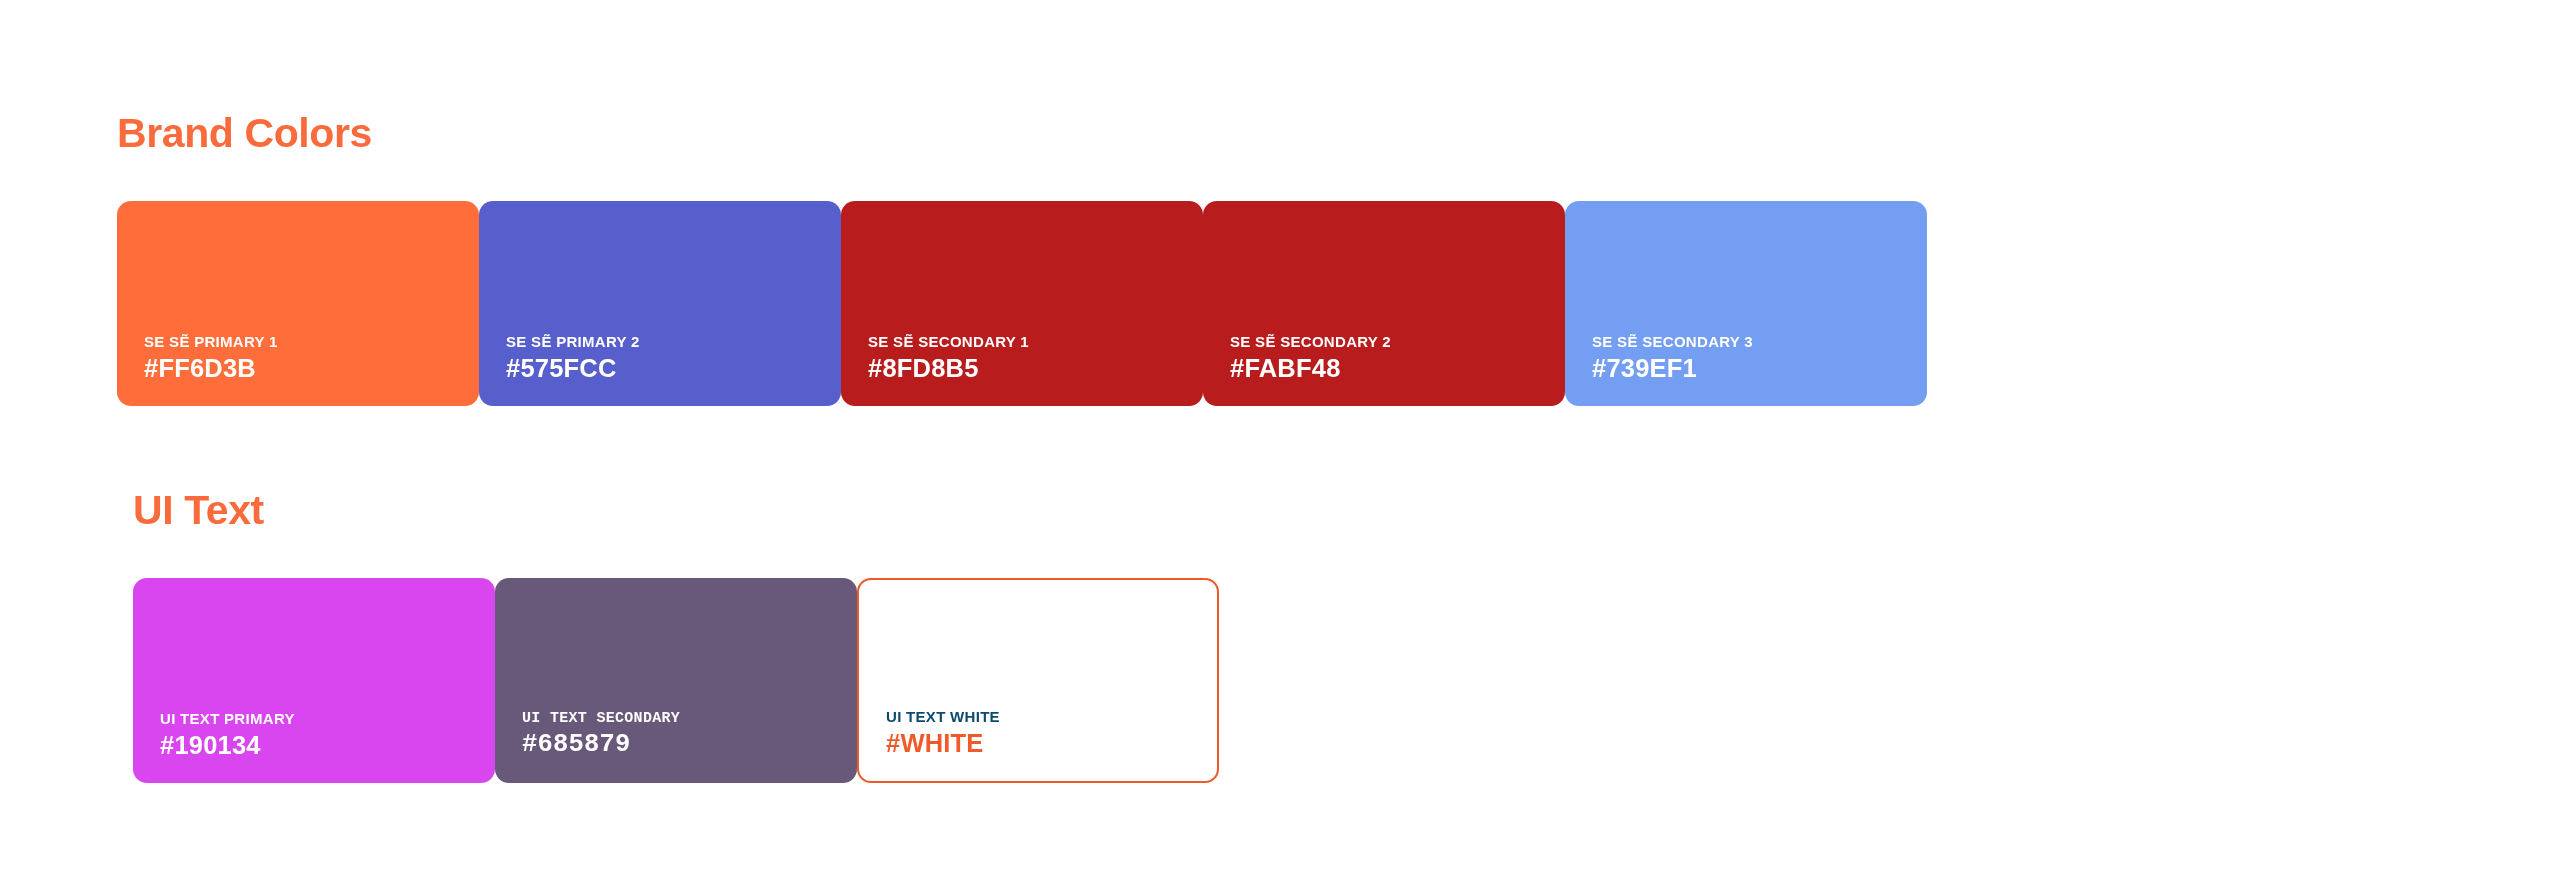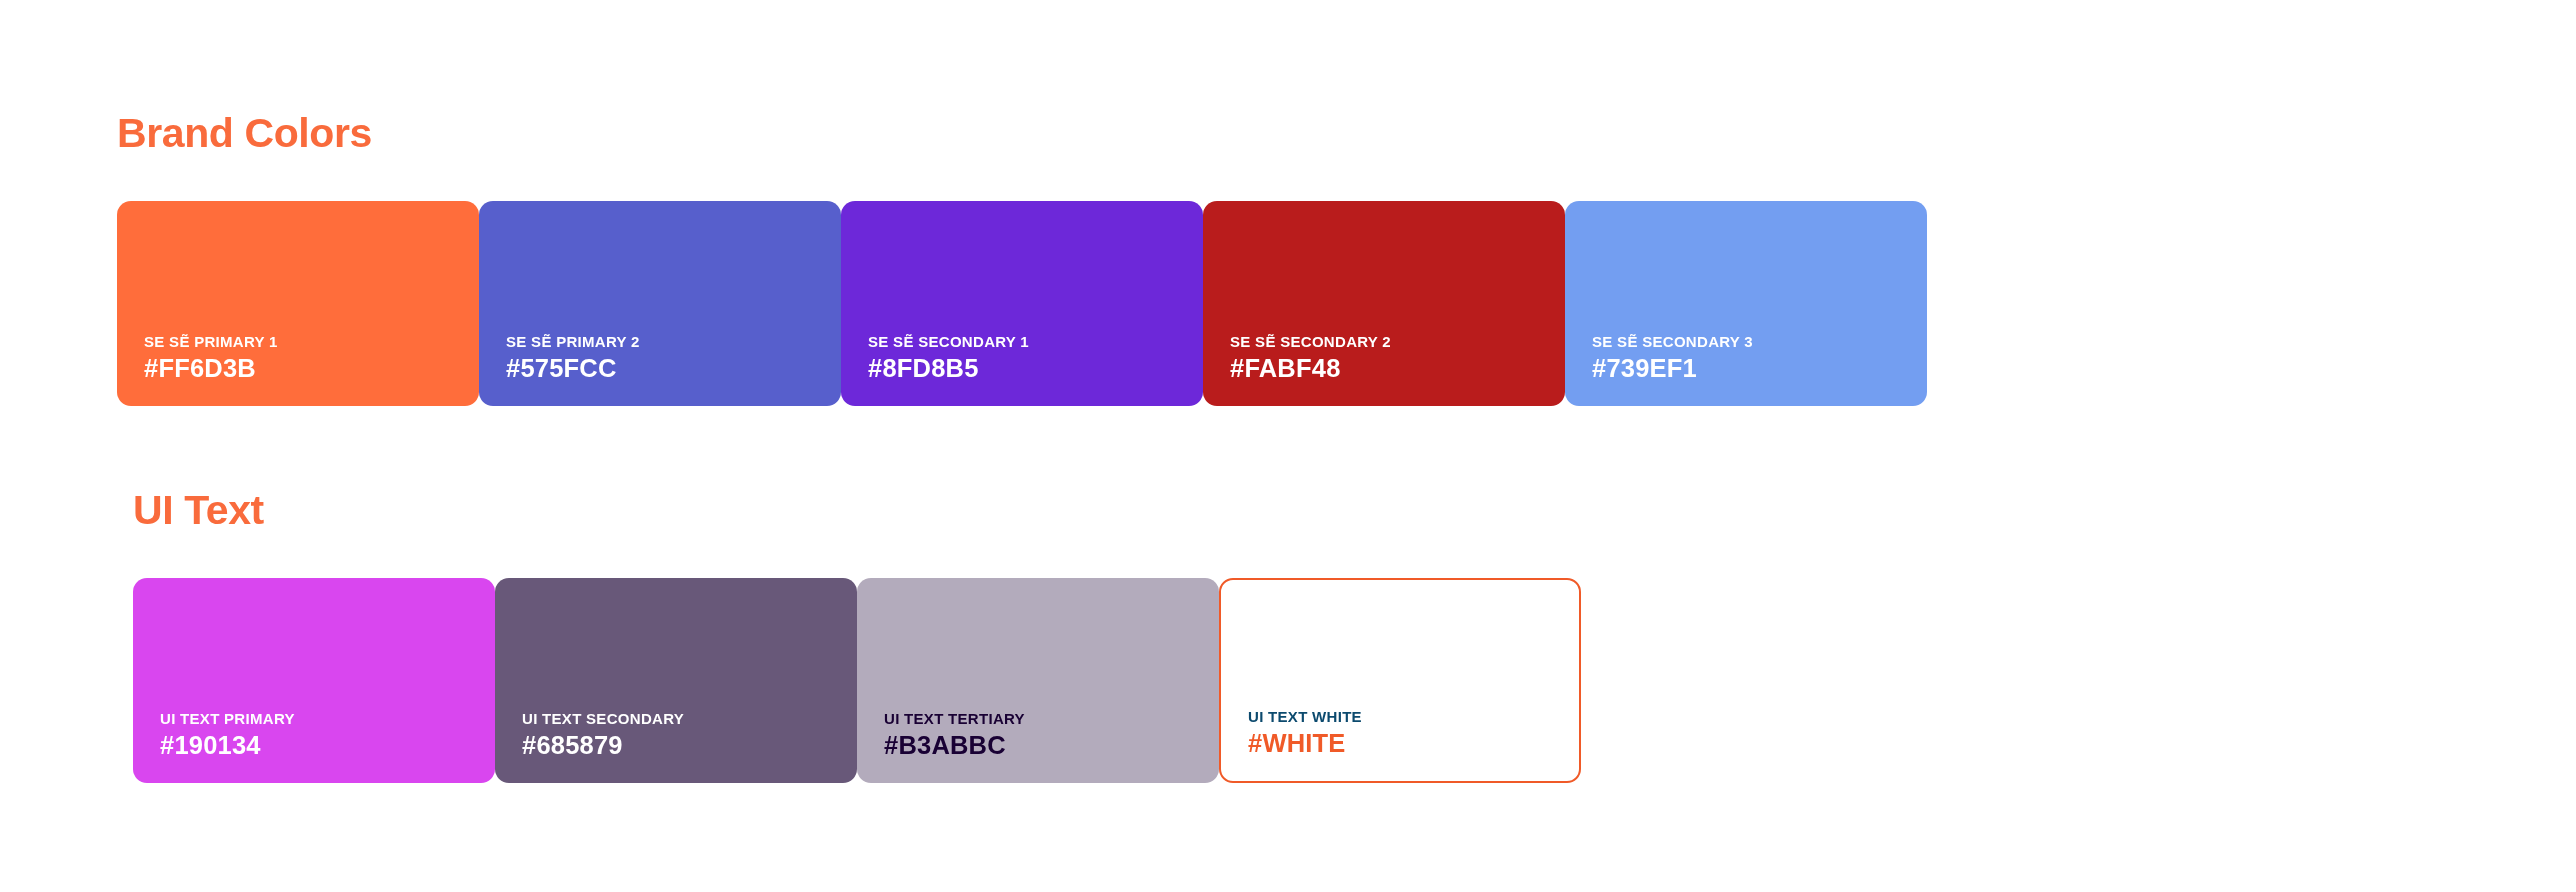--- a/index.html
+++ b/index.html
@@ -96,21 +96,21 @@
     <h2 class="section-title">Brand Colors</h2>
     <div class="swatch-row" id="row-brand">
         <div class="swatch" style="background: rgb(255, 109, 59);">
           <div class="swatch-name" style="color: rgb(255, 255, 255);">SE SẼ PRIMARY 1</div>
           <div class="swatch-hex" style="color: rgb(255, 255, 255);">#FF6D3B</div>
         </div>
         <div class="swatch" style="background: rgb(87, 95, 204);">
           <div class="swatch-name" style="color: rgb(255, 255, 255);">SE SẼ PRIMARY 2</div>
           <div class="swatch-hex" style="color: rgb(255, 255, 255);">#575FCC</div>
         </div>
-        <div class="swatch" style="background: #6d28d9;">
+        <div class="swatch" style="background: #b91c1c;">
           <div class="swatch-name" style="color: rgb(255, 255, 255);">SE SẼ SECONDARY 1</div>
           <div class="swatch-hex" style="color: rgb(255, 255, 255);">#8FD8B5</div>
         </div>
         <div class="swatch" style="background: #b91c1c;">
           <div class="swatch-name" style="color: rgb(255, 255, 255);">SE SẼ SECONDARY 2</div>
           <div class="swatch-hex" style="color: rgb(255, 255, 255);">#FABF48</div>
         </div>
         <div class="swatch" style="background: rgb(115, 158, 241);">
           <div class="swatch-name" style="color: rgb(255, 255, 255);">SE SẼ SECONDARY 3</div>
           <div class="swatch-hex" style="color: rgb(255, 255, 255);">#739EF1</div>
@@ -118,27 +118,23 @@
       </div>
   </section>
 
   <section class="section section--uitext">
     <h2 class="section-title">UI Text</h2>
     <div class="swatch-row" id="row-uitext">
         <div class="swatch" style="background: #d946ef;">
           <div class="swatch-name" style="color: rgb(255, 255, 255);">UI TEXT PRIMARY</div>
           <div class="swatch-hex" style="color: rgb(255, 255, 255);">#190134</div>
         </div>
-        <div class="swatch" style="background: rgb(104, 88, 121);">
+        <div class="swatch" style="background: rgb(104, 88, 121); font-family: Liberation Mono, monospace;">
           <div class="swatch-name" style="color: rgb(255, 255, 255);">UI TEXT SECONDARY</div>
           <div class="swatch-hex" style="color: rgb(255, 255, 255);">#685879</div>
-        </div>
-        <div class="swatch" style="background: rgb(179, 171, 188);">
-          <div class="swatch-name" style="color: rgb(25, 1, 52);">UI TEXT TERTIARY</div>
-          <div class="swatch-hex" style="color: rgb(25, 1, 52);">#B3ABBC</div>
         </div>
         <div class="swatch swatch--outlined" style="background: rgb(255, 255, 255); border-color: rgb(240, 90, 40);">
           <div class="swatch-name" style="color: #0c4a6e;">UI TEXT WHITE</div>
           <div class="swatch-hex" style="color: rgb(240, 90, 40);">#WHITE</div>
         </div>
       </div>
   </section>
 
 </div>
 

